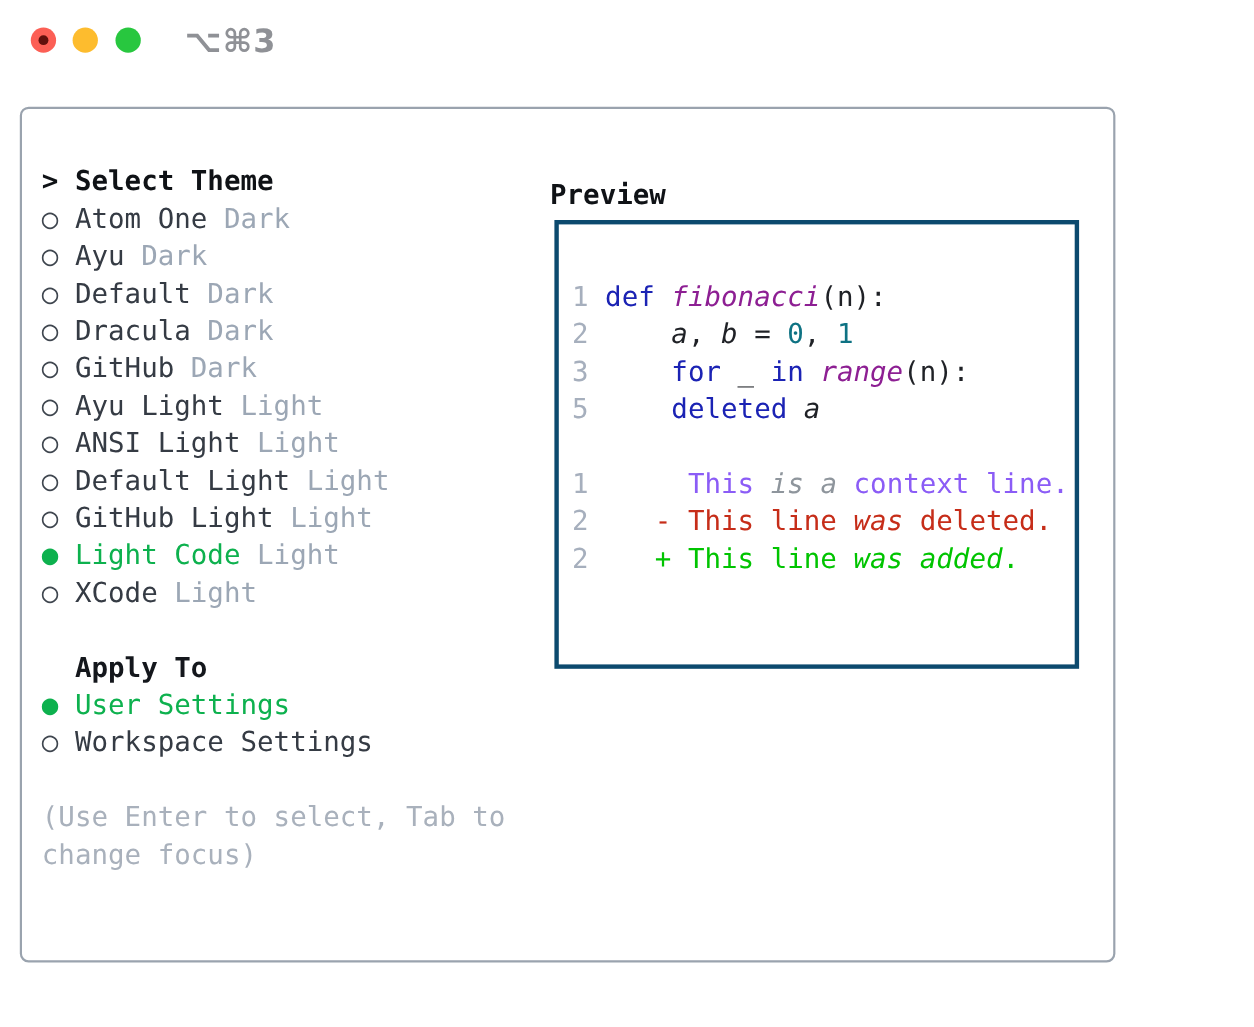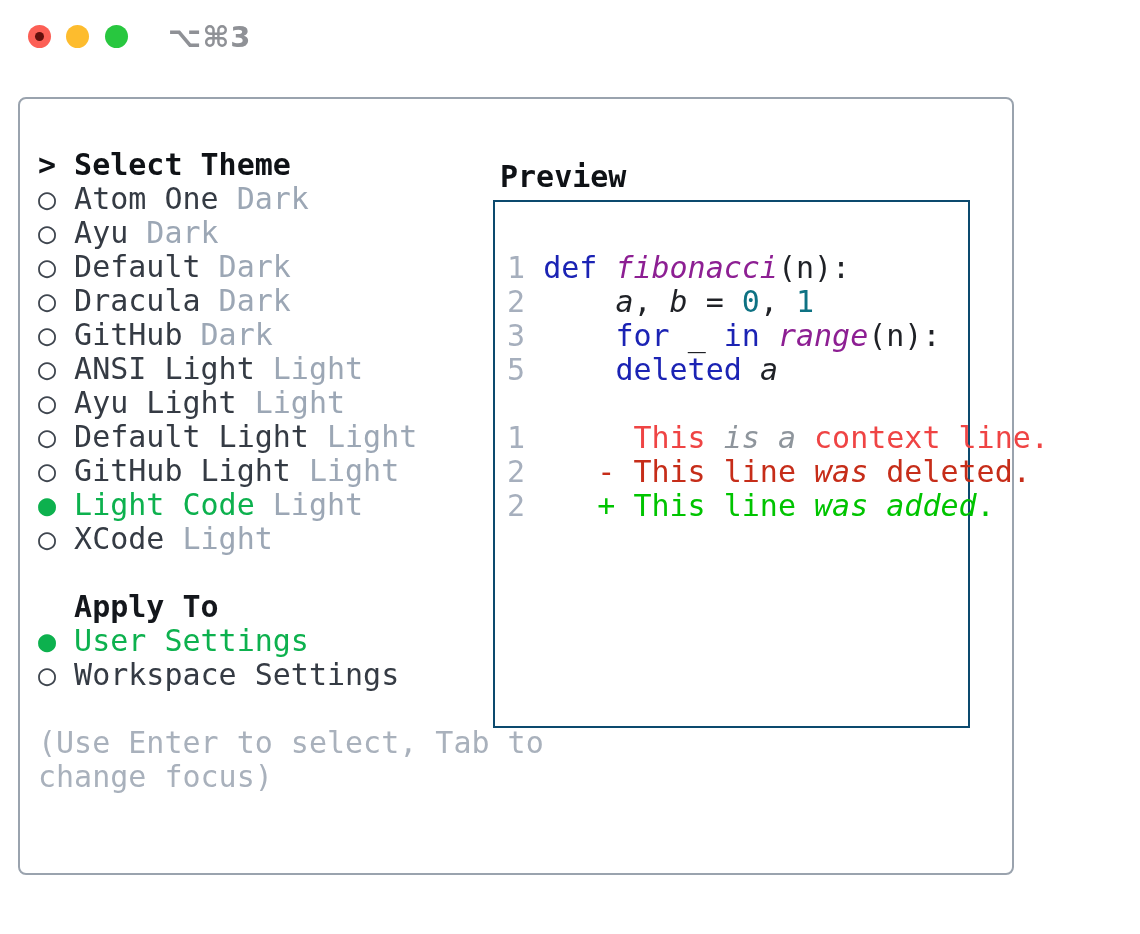--- a/index.html
+++ b/index.html
@@ -28,52 +28,52 @@
   }
   
   .panel {
     position: absolute; left: 18px; top: 97px;
     width: 996px; height: 778px;
     border: 2px solid var(--border-gray, #9aa3ae);
     border-radius: 8px;
     box-sizing: border-box;
     background: #fff;
   }
-  .row { height: 34px; line-height: 34px; font-size: 30px; white-space: pre; color: #353b44; }
+  .row { height: 34px; line-height: 34px; font-size: 25px; white-space: pre; color: #353b44; }
   .marker { display: inline-block; width: 2ch; color: #3f464f; }
   
   .left-col { position: absolute; left: 18px; top: 49px; }
   .header-row { font-weight: bold; color: #0f1216; }
   .header-row .marker { color: #0f1216; }
   .apply-header { color: #14171c; font-weight: bold; }
   .theme-row { cursor: pointer; }
   .theme-row .variant { color: var(--muted-gray, #9ca7b5); }
   .theme-row.selected .name,
   .theme-row.selected .marker,
   .opt-row.selected .name,
   .opt-row.selected .marker { color: var(--accent-green, #0db14e); }
   .opt-row { cursor: pointer; }
   .help { color: #a9b1bc; }
   
   .preview-title { position: absolute; left: 480px; top: 61px; font-weight: bold; color: #0f1216; }
   .preview-box {
-    position: absolute; left: 473px; top: 101px;
-    width: 477px; height: 528px;
-    border: 2px solid #0c4a6e;
+    position: absolute; left: 484px; top: 101px;
+    width: 477px; height: 408px;
+    border: 4px solid #0c4a6e;
     box-sizing: border-box;
     background: #fff;
   }
   .code-block { position: absolute; left: 12px; top: 49px; }
   .ln   { color: #a6afbd; }
   .kw   { color: var(--keyword-blue, #1b23b4); }
   .fn   { color: var(--function-purple, #8d1f93); font-style: italic; }
   .num  { color: var(--number-teal, #0e7283); }
   .pl   { color: #1f2126; }
   .var  { color: #1f2126; font-style: italic; }
-  .ctx  { color: #ef4444; margin-top: 40px; }
+  .ctx  { color: #8b5cf6; margin-top: 40px; }
   .ctxi { color: #8e959c; font-style: italic; text-align: right; }
   .del  { color: var(--deleted-red, #c62d19); }
   .deli { color: var(--deleted-red, #c62d19); font-style: italic; }
   .add  { color: var(--added-green, #00c400); text-align: right; }
   .addi { color: var(--added-green, #00c400); font-style: italic; }
 </style>
 </head>
 <body>
 
 <div class="window">
@@ -89,22 +89,22 @@
 
     <div class="left-col">
       <div class="row header-row"><span class="marker">&gt;</span><span>Select Theme</span></div>
 
       <div id="theme-list">
           <div class="row theme-row"><span class="marker">○</span><span class="name">Atom One</span><span class="variant"> Dark</span></div>
           <div class="row theme-row"><span class="marker">○</span><span class="name">Ayu</span><span class="variant"> Dark</span></div>
           <div class="row theme-row"><span class="marker">○</span><span class="name">Default</span><span class="variant"> Dark</span></div>
           <div class="row theme-row"><span class="marker">○</span><span class="name">Dracula</span><span class="variant"> Dark</span></div>
           <div class="row theme-row"><span class="marker">○</span><span class="name">GitHub</span><span class="variant"> Dark</span></div>
+          <div class="row theme-row"><span class="marker">○</span><span class="name">Ayu Light</span><span class="variant"> Light</span></div>
           <div class="row theme-row"><span class="marker">○</span><span class="name">ANSI Light</span><span class="variant"> Light</span></div>
-          <div class="row theme-row"><span class="marker">○</span><span class="name">Ayu Light</span><span class="variant"> Light</span></div>
           <div class="row theme-row"><span class="marker">○</span><span class="name">Default Light</span><span class="variant"> Light</span></div>
           <div class="row theme-row"><span class="marker">○</span><span class="name">GitHub Light</span><span class="variant"> Light</span></div>
           <div class="row theme-row selected"><span class="marker">●</span><span class="name">Light Code</span><span class="variant"> Light</span></div>
           <div class="row theme-row"><span class="marker">○</span><span class="name">XCode</span><span class="variant"> Light</span></div>
         </div>
 
       <div class="row"></div>
 
       <div class="row apply-header"><span class="marker"></span><span>Apply To</span></div>
 

